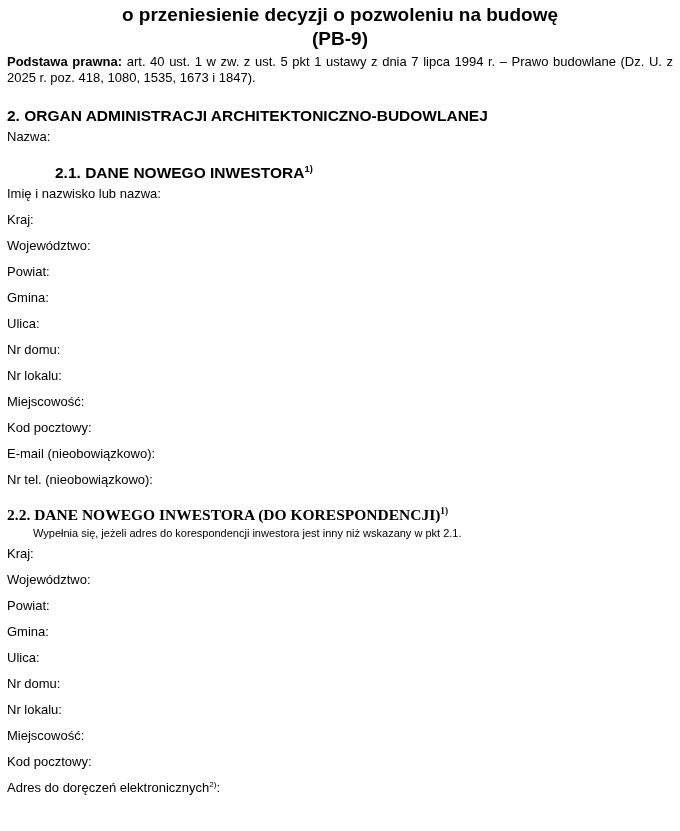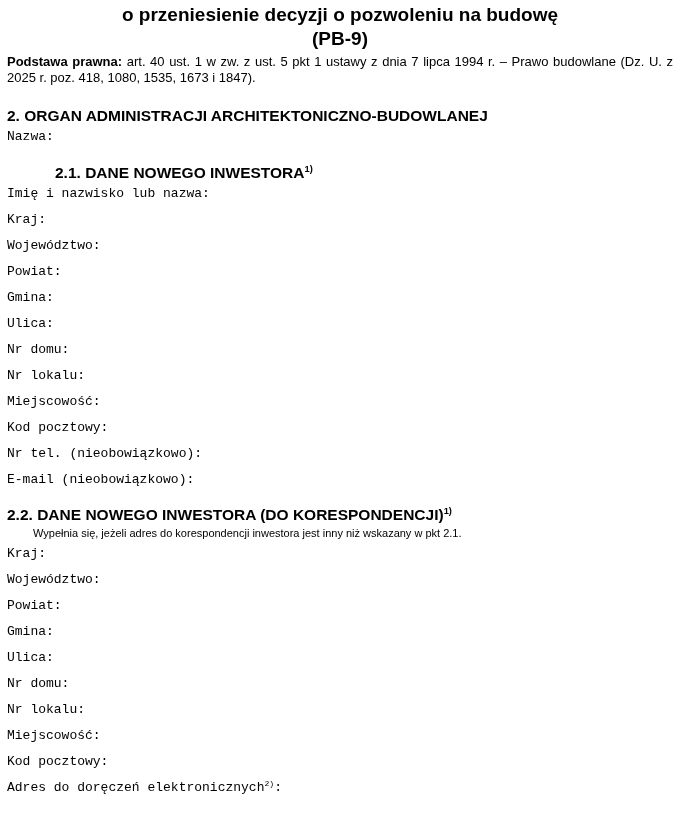--- a/index.html
+++ b/index.html
@@ -34,34 +34,34 @@
   .legal b { font-weight: bold; }
   
   .section-heading {
     margin: 0;
     padding-top: 22px;
     font-size: 15.5px;
     line-height: 17px;
     font-weight: bold;
   }
   .form-section:nth-child(2) .section-heading { padding-top: 14px; margin-left: 48px; }
-  .form-section:nth-child(3) .section-heading { padding-top: 13px; }
+  .form-section:nth-child(3) .section-heading { padding-top: 13px; font-family: Liberation Serif, serif; }
   .section-heading sup {
     font-size: 60%;
     line-height: 0;
     vertical-align: super;
     font-weight: bold;
   }
   .section-note {
     margin: 3px 0 0 26px;
     font-size: 11px;
     line-height: 15px;
     font-weight: normal;
   }
-  .field-list { margin-top: 0; font-family: Liberation Mono, monospace; }
+  .field-list { margin-top: 0; }
   .field-row {
     font-size: 13px;
     line-height: 26px;
     white-space: nowrap;
   }
   .field-row sup {
     font-size: 62%;
     line-height: 0;
     vertical-align: super;
   }
@@ -91,22 +91,22 @@
           <div class="field-row"><span>Imię i nazwisko lub nazwa:</span></div>
           <div class="field-row"><span>Kraj:</span></div>
           <div class="field-row"><span>Województwo:</span></div>
           <div class="field-row"><span>Powiat:</span></div>
           <div class="field-row"><span>Gmina:</span></div>
           <div class="field-row"><span>Ulica:</span></div>
           <div class="field-row"><span>Nr domu:</span></div>
           <div class="field-row"><span>Nr lokalu:</span></div>
           <div class="field-row"><span>Miejscowość:</span></div>
           <div class="field-row"><span>Kod pocztowy:</span></div>
+          <div class="field-row"><span>E-mail (nieobowiązkowo):</span></div>
           <div class="field-row"><span>Nr tel. (nieobowiązkowo):</span></div>
-          <div class="field-row"><span>E-mail (nieobowiązkowo):</span></div>
         </div>
       </section>
       <section class="form-section">
         <h2 class="section-heading"><span>2.2. DANE NOWEGO INWESTORA (DO KORESPONDENCJI)</span><sup>1)</sup></h2>
         <div class="section-note">Wypełnia się, jeżeli adres do korespondencji inwestora jest inny niż wskazany w pkt 2.1.</div>
         <div class="field-list">
           <div class="field-row"><span>Kraj:</span></div>
           <div class="field-row"><span>Województwo:</span></div>
           <div class="field-row"><span>Powiat:</span></div>
           <div class="field-row"><span>Gmina:</span></div>

